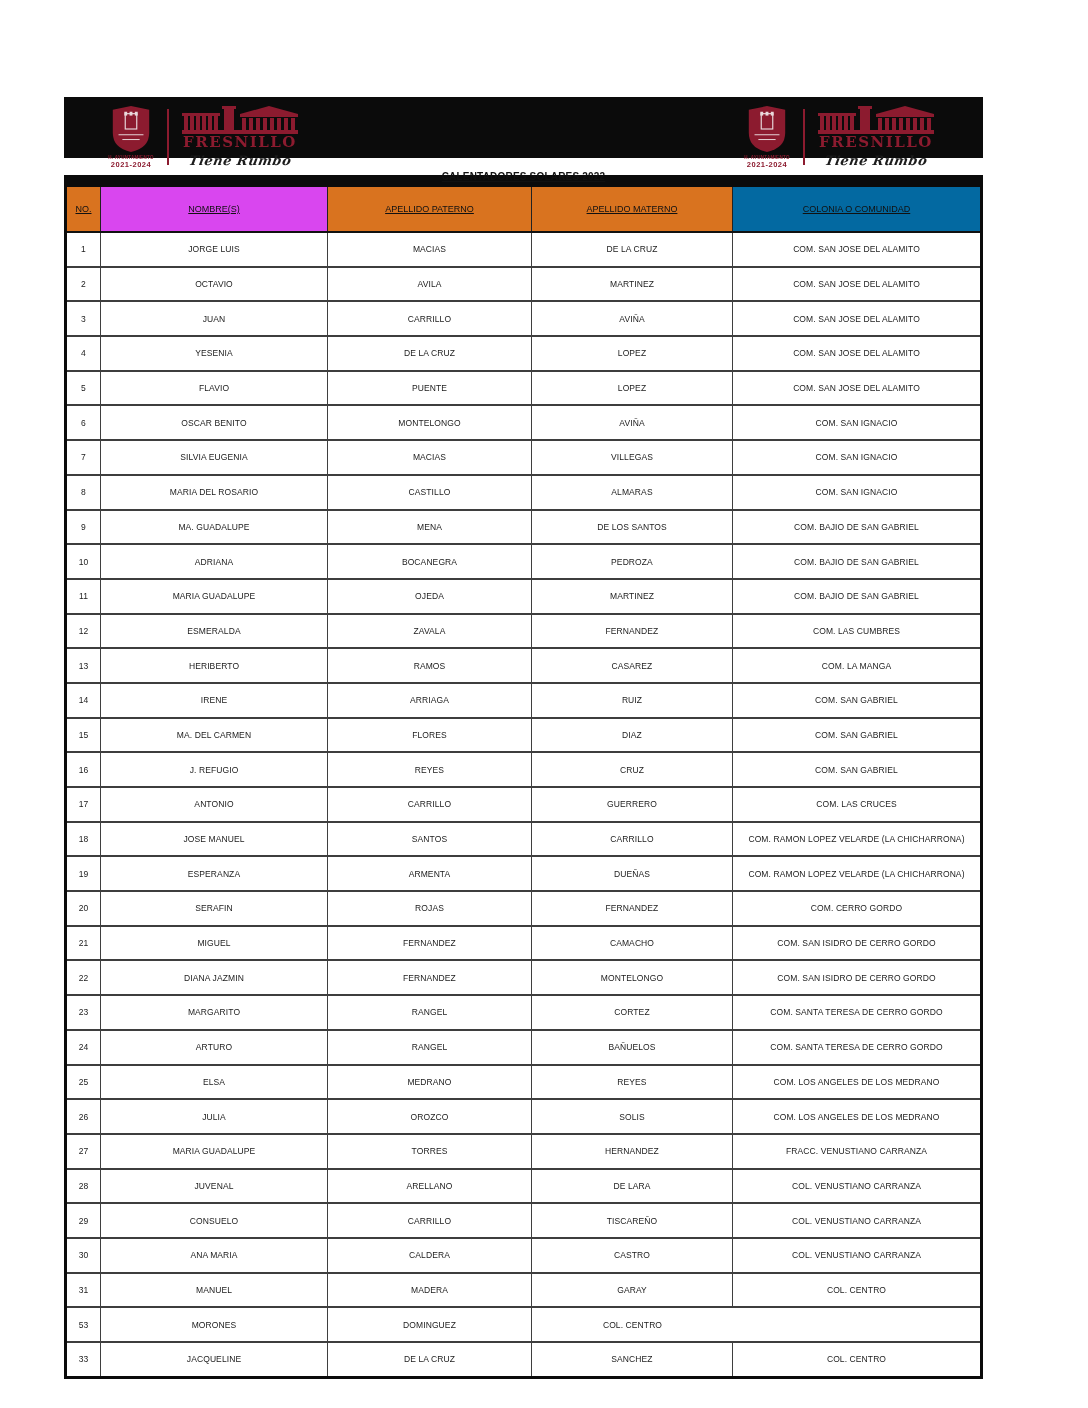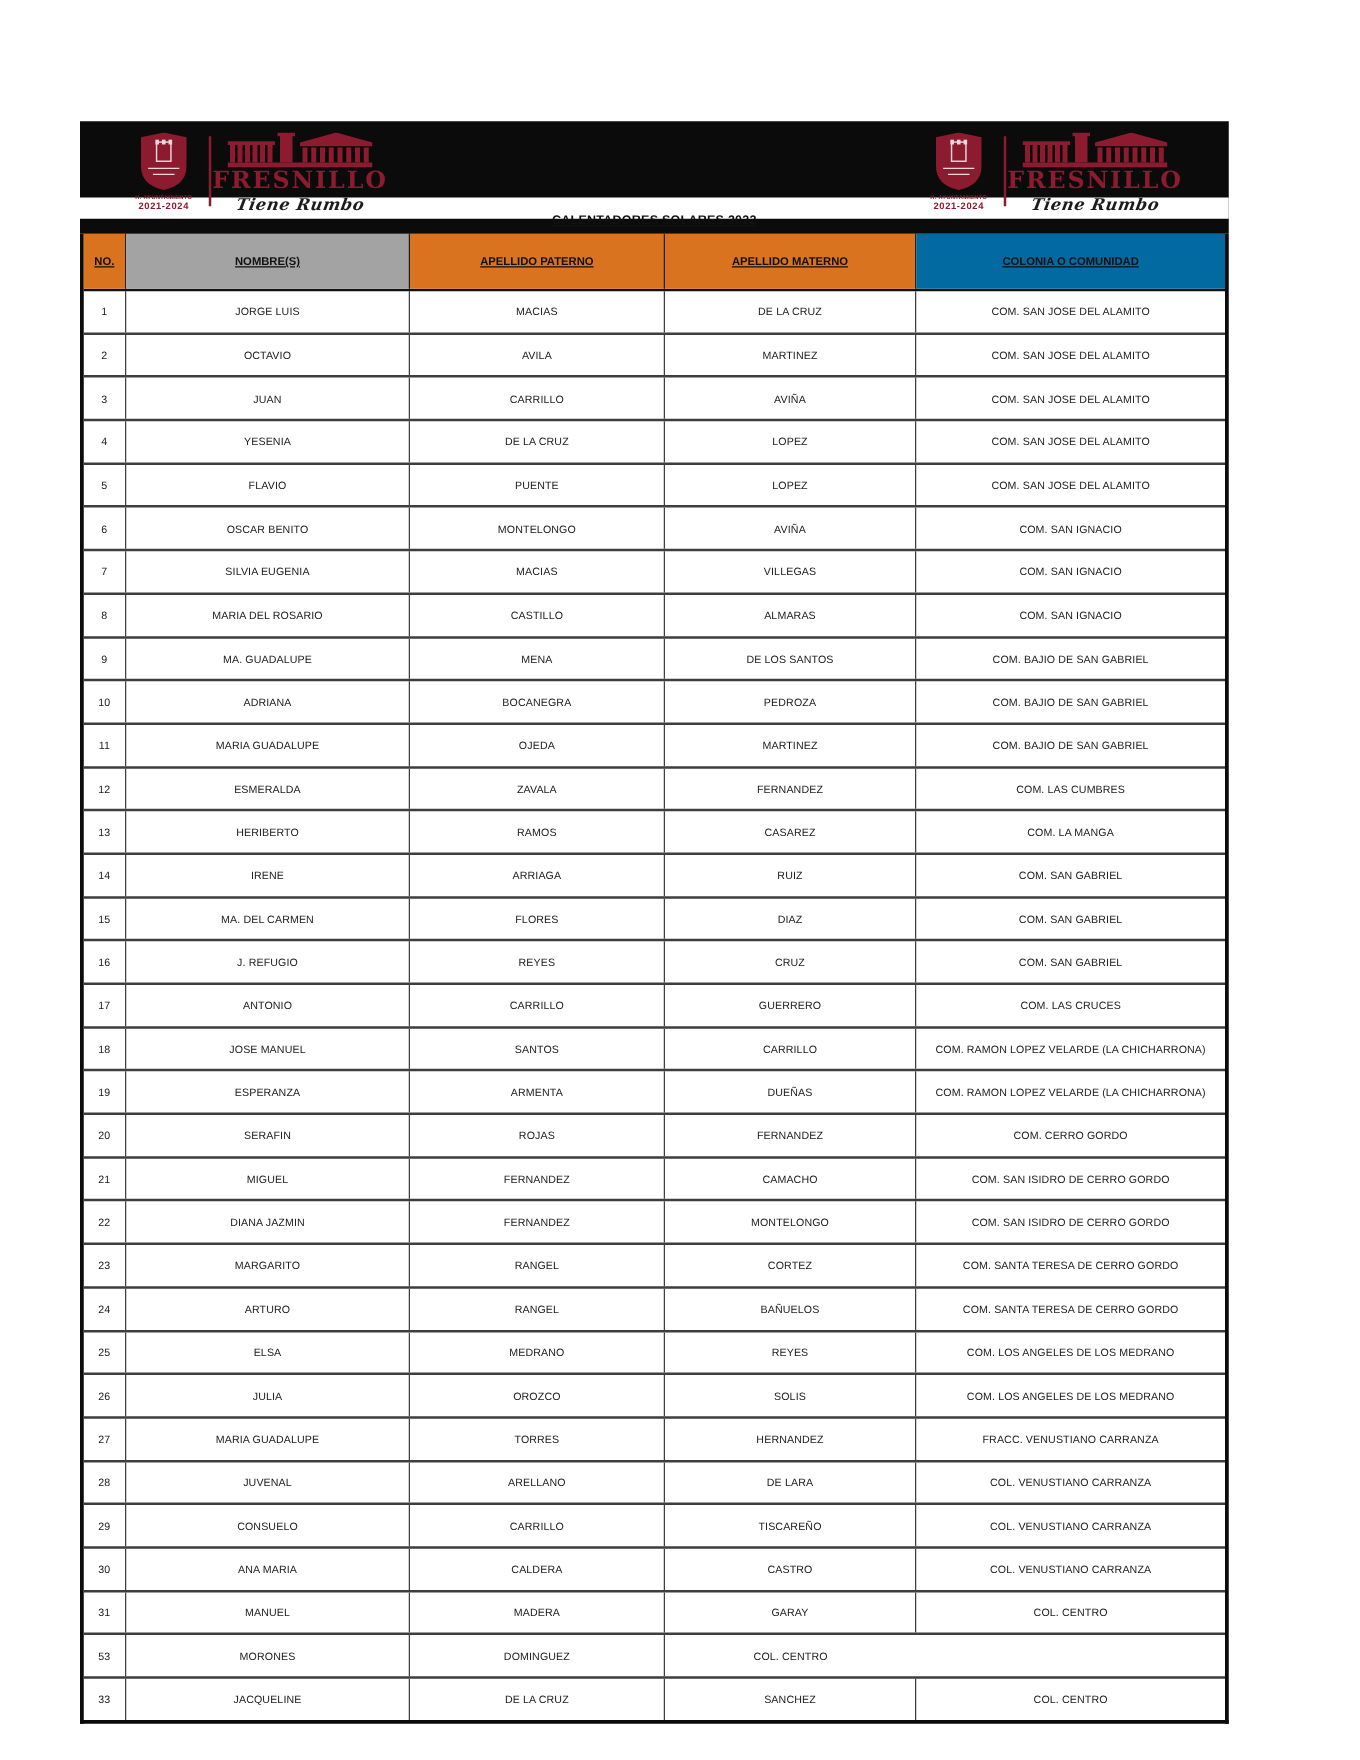--- a/index.html
+++ b/index.html
@@ -21,39 +21,39 @@
   }
   .logo { position:absolute; top:9px; display:flex; align-items:flex-start; gap:7px; }
   .logo-left  { left:38px; }
   .logo-right { left:674px; }
   .crest-col { display:flex; flex-direction:column; align-items:center; width:58px;text-align:center; }
   .crest-caption1 { font-size:4.5px; font-weight:bold; letter-spacing:0.3px; margin-top:3px; }
   .crest-caption2 { font-size:7.5px; font-weight:bold; letter-spacing:0.5px; }
   .logo-divider { width:2px; height:56px; margin-top:3px; }
   .brand-col { display:flex; flex-direction:column; align-items:center; width:128px; }
   .wordmark {
-    font-family:"DejaVu Serif", serif; font-weight:bold; font-size:19px;
+    font-family:"DejaVu Serif", serif; font-weight:bold; font-size:15px;
     letter-spacing:1.5px; line-height:1; margin-top:1px;
   }
   .tagline {
     font-family:"DejaVu Serif", serif; font-style:italic; font-weight:bold;
     font-size:13px; color:#1c1c1c; transform:skewX(-10deg); margin-top:3px;
     letter-spacing:0.5px;
   }
 
   
   .table-wrap { border:3px solid #0b0b0b; border-top:none; background:#fff; }
   .thead-row, .trow {
     display:grid;
     grid-template-columns:34px 227px 204px 201px 247px;
   }
   .thead-row { height:44px; }
   .thead-row .hcell {
     display:flex; align-items:center; justify-content:center;
-    font-size:9px; font-weight:bold; text-decoration:underline; color:#111;
+    font-size:9px; font-weight:normal; text-decoration:underline; color:#111;
     border-right:1px solid #222; text-align:center;
   }
   .thead-row .hcell:last-child { border-right:none; }
   .trow { height:32.7px; border-top:2px solid #3e3e3e; }
   .trow:first-of-type { border-top:2.5px solid #111; }
   .tcell {
     display:flex; align-items:center; justify-content:center;
     font-size:8.5px; color:#1a1a1a; letter-spacing:0.1px;
     border-right:1px solid #3f3f3f; text-align:center; overflow:hidden;
     white-space:nowrap;
@@ -155,21 +155,21 @@
           </svg>
           <div class="wordmark mc" style="color: rgb(140, 27, 47);">FRESNILLO</div>
           <div class="tagline">Tiene Rumbo</div>
         </div>
       </div>
     </div>
 
     <div class="table-wrap">
       <div class="thead-row">
         <div class="hcell" style="background: rgb(217, 115, 31);">NO.</div>
-        <div class="hcell" style="background: #a3a3a3; text-align: right;">NOMBRE(S)</div>
+        <div class="hcell" style="background: #d946ef; text-align: right;">NOMBRE(S)</div>
         <div class="hcell" style="background: rgb(217, 115, 31);">APELLIDO PATERNO</div>
         <div class="hcell" style="background: rgb(217, 115, 31);">APELLIDO MATERNO</div>
         <div class="hcell" style="background: #0369a1;">COLONIA O COMUNIDAD</div>
       </div>
       <div>
           <div class="trow">
             <div class="tcell">1</div>
             <div class="tcell">JORGE LUIS</div>
             <div class="tcell">MACIAS</div>
             <div class="tcell">DE LA CRUZ</div>

